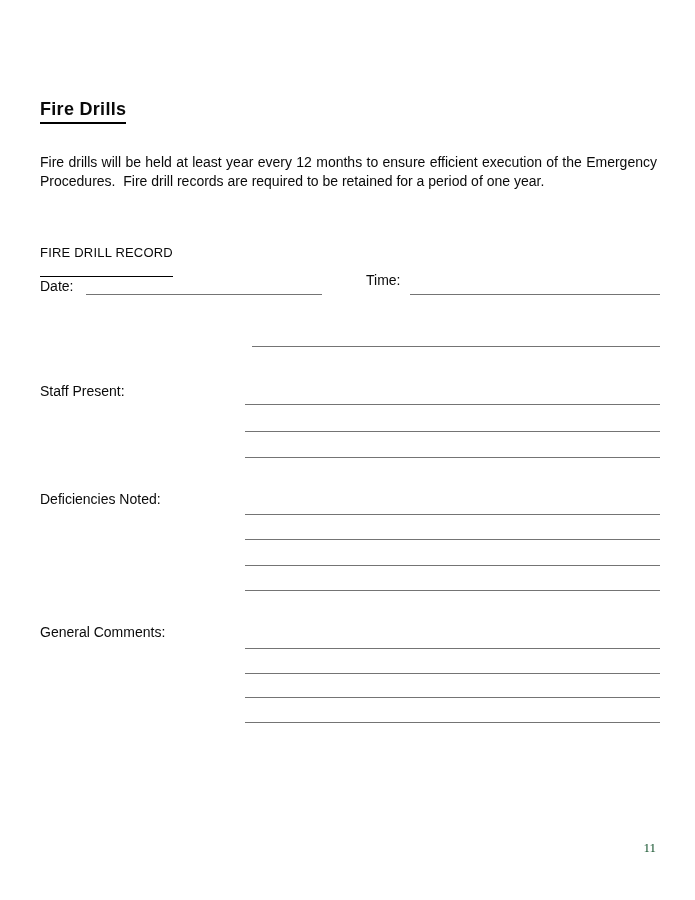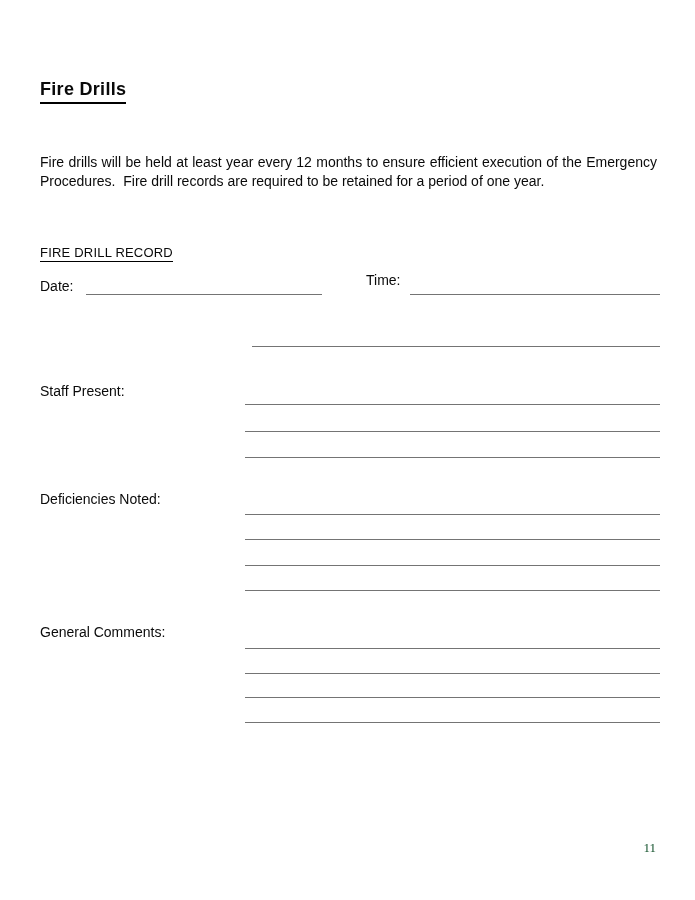--- a/index.html
+++ b/index.html
@@ -17,20 +17,21 @@
     left: 40px;
     top: 79px;
     font-size: 18px;
     font-weight: bold;
     letter-spacing: 0.3px;
   }
   .title .underlined {
     display: inline-block;
     border-bottom: 2px solid #000000;
     padding-bottom: 2px;
+    margin-top: 20px;
   }
   .intro {
     position: absolute;
     left: 40px;
     top: 139px;
     width: 617px;
     font-size: 14px;
     line-height: 18.8px;
     text-align: justify;
   }
@@ -38,21 +39,21 @@
   .record-heading {
     position: absolute;
     left: 40px;
     top: 245px;
     font-size: 13px;
     letter-spacing: 0.2px;
   }
   .record-heading .underlined {
     display: inline-block;
     border-bottom: 1.5px solid #000000;
-    padding-bottom: 1px;
+    padding-bottom: 16px;
   }
   .field-label {
     position: absolute;
     font-size: 14px;
     white-space: nowrap;
   }
   .lbl-date { left: 40px; top: 278px; }
   .lbl-time { left: 366px; top: 272px; }
   .lbl-manager { left: 40px; top: 329px; }
   .lbl-staff { left: 40px; top: 383px; }

